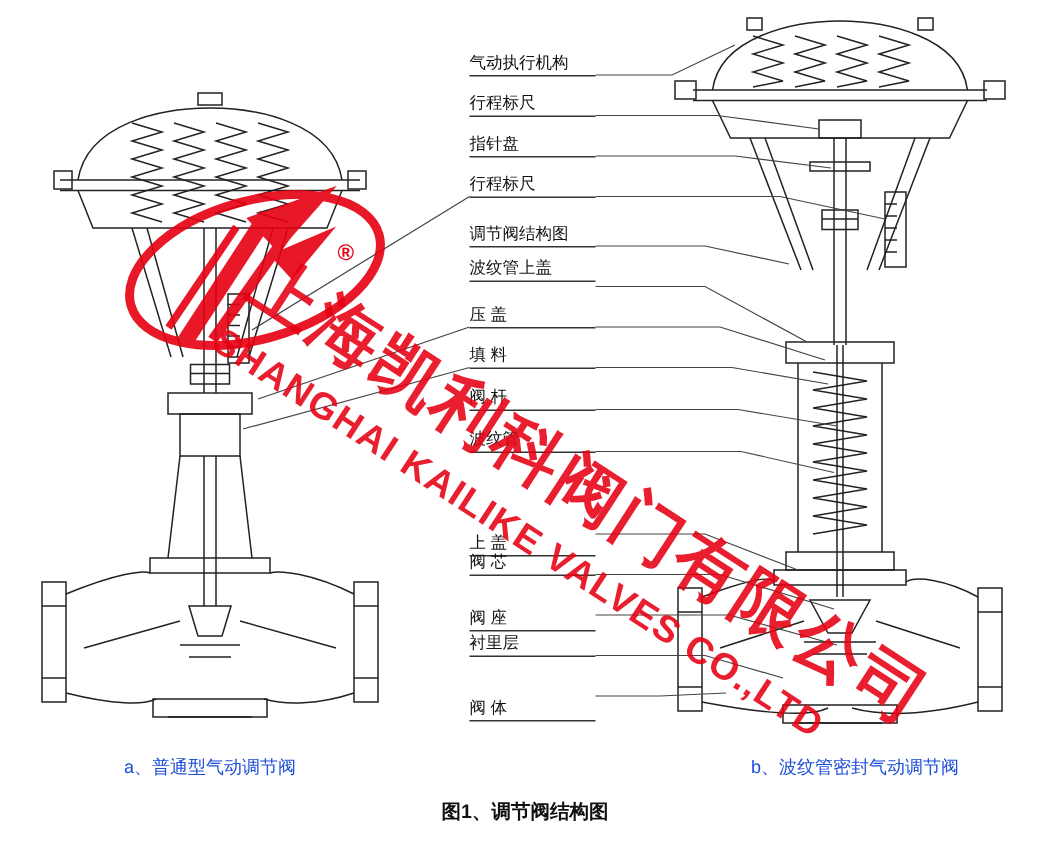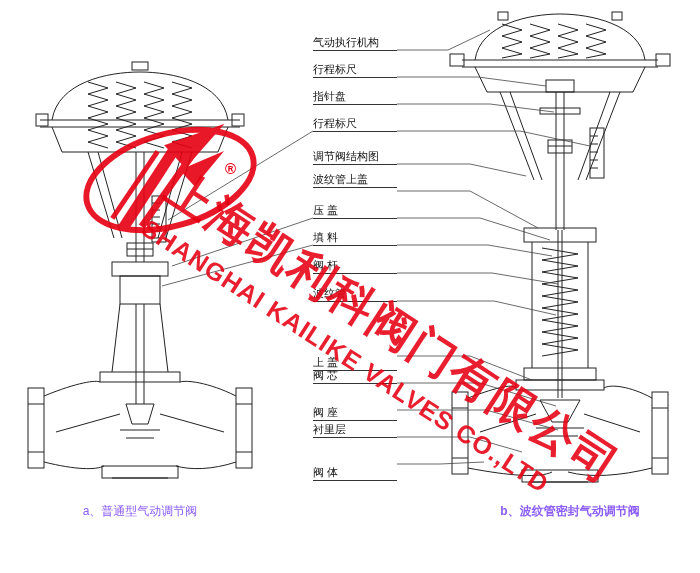--- a/index.html
+++ b/index.html
@@ -1,23 +1,23 @@
 <!DOCTYPE html>
 <html><head>
 <meta charset="utf-8">
 <style>
   html,body{margin:0;padding:0;background:#ffffff;}
   body{font-family:"Liberation Sans","DejaVu Sans",sans-serif;}
   .stage{position:relative;width:700px;height:573px;background:#fff;overflow:hidden;}
   .drawing-svg{position:absolute;left:0;top:0;z-index:1;}
   .part-label{position:absolute;left:313px;width:84px;height:14px;font-size:11px;color:#111;
     border-bottom:1px solid #333;line-height:13px;z-index:2;white-space:nowrap;}
-  .caption{position:absolute;font-size:12px;color:#8b5cf6;text-align:center;z-index:2;}
+  .caption{position:absolute;font-size:12px;color:#1d4ed8;text-align:center;z-index:2;}
   .caption-left{left:28px;top:503px;width:224px;}
-  .caption-right{left:450px;top:503px;width:240px;font-weight:bold;}
+  .caption-right{left:450px;top:503px;width:240px;}
   .figure-caption{position:absolute;left:0;top:532px;width:700px;text-align:center;
     font-size:13px;font-weight:bold;color:#111;z-index:2;}
   .watermark{position:absolute;left:188px;top:158px;z-index:3;color:#e60012;
     transform:rotate(33deg);transform-origin:0 0;pointer-events:none;opacity:0.88;}
   .wm-line1{font-size:46px;font-weight:bold;letter-spacing:2px;white-space:nowrap;}
   .wm-line2{font-size:25px;font-weight:bold;letter-spacing:1px;white-space:nowrap;margin-top:4px;}
   .logo-svg{position:absolute;left:70px;top:115px;z-index:3;pointer-events:none;opacity:0.9;}
   .reg-mark{position:absolute;left:225px;top:160px;z-index:4;color:#e60012;
     font-size:15px;font-weight:bold;pointer-events:none;}
 </style>
@@ -195,20 +195,21 @@
   <div class="part-label" style="top:259px">阀 杆</div>
   <div class="part-label" style="top:287px">波纹管</div>
   <div class="part-label" style="top:356px">上 盖</div>
   <div class="part-label" style="top:369px">阀 芯</div>
   <div class="part-label" style="top:406px">阀 座</div>
   <div class="part-label" style="top:423px">衬里层</div>
   <div class="part-label" style="top:466px">阀 体</div>
 
   <div class="caption caption-left">a、普通型气动调节阀</div>
   <div class="caption caption-right">b、波纹管密封气动调节阀</div>
+  <div class="figure-caption">图1、调节阀结构图</div>
 
   <svg class="logo-svg" width="200" height="130" viewBox="0 0 200 130">
     <g transform="rotate(-16 100 65)">
       <ellipse cx="100" cy="65" rx="86" ry="46" stroke="#e60012" stroke-width="6" fill="none"></ellipse>
       <line x1="42" y1="98" x2="118" y2="32" stroke="#e60012" stroke-width="11"></line>
       <line x1="60" y1="102" x2="132" y2="44" stroke="#e60012" stroke-width="7"></line>
       <line x1="34" y1="86" x2="96" y2="34" stroke="#e60012" stroke-width="5"></line>
       <polygon points="104,30 168,26 118,58" fill="#e60012"></polygon>
       <polygon points="112,58 160,52 122,78" fill="#e60012"></polygon>
     </g>

